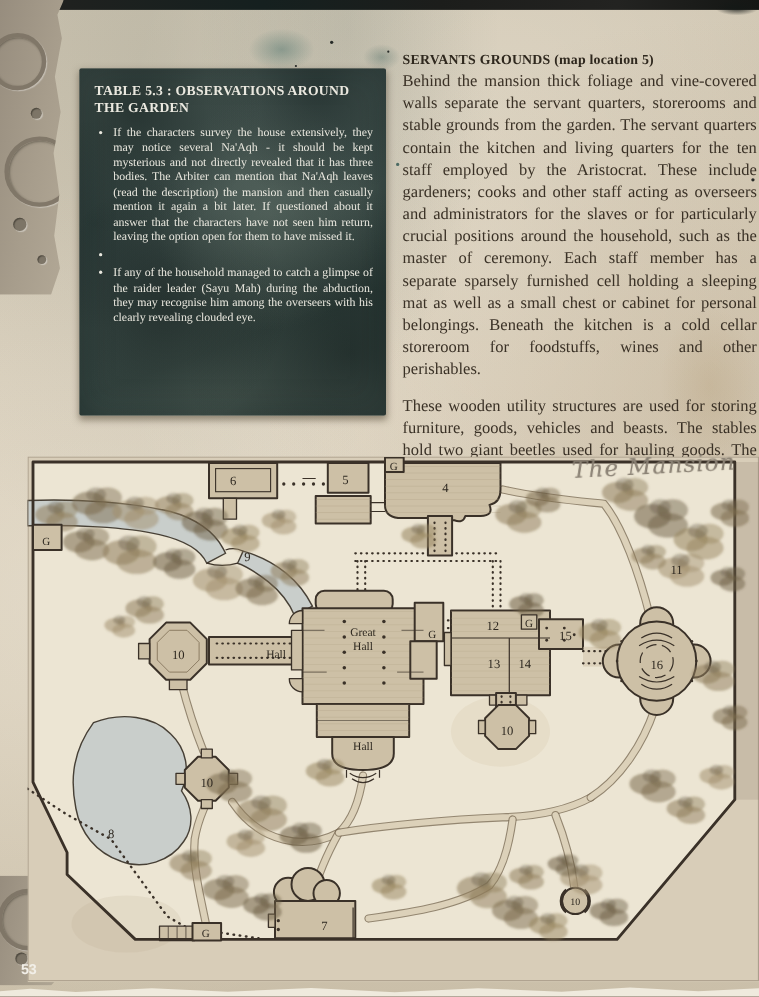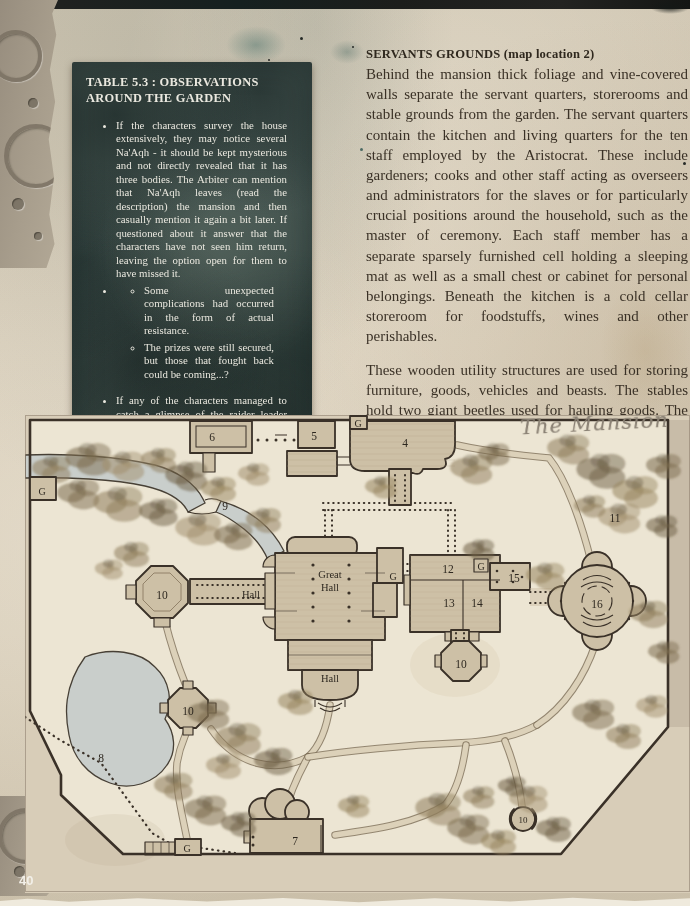--- a/index.html
+++ b/index.html
@@ -25,34 +25,34 @@
   .gear{position:absolute;border-radius:50%;border:4px solid rgba(122,113,99,.85);
     box-shadow:1px 1px 1px rgba(255,255,255,.35), inset 1px 1px 2px rgba(60,55,45,.45);}
   .rivet{position:absolute;border-radius:50%;background:#7d7567;
     box-shadow:1px 1px 1px rgba(255,255,255,.4), inset 1px 1px 1px rgba(50,46,38,.6);}
   .bottom-tear{position:absolute;left:0;right:0;bottom:0;height:11px;background:#efeadd;
     clip-path:polygon(0 100%,100% 100%,100% 30%,92% 55%,83% 25%,74% 60%,63% 30%,52% 65%,41% 28%,30% 60%,20% 30%,10% 62%,4% 35%,0 55%);}
   
   .stain{position:absolute;border-radius:50%;pointer-events:none;}
   .speck{position:absolute;border-radius:50%;background:#262a27;}
   
-  .table-box{position:absolute;left:72px;top:62px;width:240px;min-height:316px;
+  .table-box{position:absolute;left:72px;top:62px;width:279px;min-height:316px;
     box-sizing:border-box;padding:13px 12px 14px 14px;color:#eae8df;border-radius:2px;
     background:
       radial-gradient(circle at 18% 12%, rgba(12,24,23,.55), transparent 32%),
       radial-gradient(circle at 78% 6%, rgba(16,28,28,.5), transparent 28%),
       radial-gradient(circle at 62% 42%, rgba(118,132,120,.30), transparent 42%),
       radial-gradient(circle at 28% 68%, rgba(12,20,20,.45), transparent 38%),
       radial-gradient(circle at 88% 82%, rgba(14,24,23,.5), transparent 42%),
       radial-gradient(circle at 48% 94%, rgba(96,110,99,.28), transparent 38%),
       radial-gradient(circle at 5% 45%, rgba(20,34,33,.45), transparent 30%),
       linear-gradient(160deg,#4d5c57 0%,#41514d 40%,#33433f 72%,#46554f 100%);
     box-shadow:0 3px 7px rgba(68,56,38,.5), inset 0 0 30px rgba(10,20,20,.35);}
   .table-box h2{margin:0 0 9px 0;font-size:12.4px;line-height:1.25;font-weight:bold;letter-spacing:.3px;}
-  .table-box ul{margin:13px;padding-left:17px;font-size:10.8px;line-height:1.25;text-align:justify;}
+  .table-box ul{margin:0;padding-left:17px;font-size:10.8px;line-height:1.25;text-align:justify;}
   .table-box ul ul{padding-left:15px;margin-top:2px;}
   .table-box li{margin-bottom:3px;}
   
   .right-col{position:absolute;left:366px;top:47px;width:322px;color:#3a3126;}
   .section h3{margin:0 0 2px 0;font-size:12.6px;font-weight:bold;color:#2f281e;letter-spacing:.2px;line-height:1.2;}
   .section p{margin:0 0 13px 0;font-size:15px;line-height:1.345;text-align:justify;}
   .section + .section h3{margin-top:2px;}
   
   .mansion-script{position:absolute;left:520px;top:411px;width:170px;z-index:6;
     font-family:"DejaVu Serif",serif;font-style:italic;font-size:21px;color:#8a8174;
@@ -106,32 +106,28 @@
   <div class="speck" style="left:352px;top:46px;width:2px;height:2px;"></div>
   <div class="speck" style="left:268px;top:59px;width:2px;height:2px;"></div>
   <div class="speck" style="left:360px;top:148px;width:3px;height:3px;background:#4c6a63;"></div>
   <div class="speck" style="left:683px;top:162px;width:3px;height:3px;"></div>
 
   <div class="table-box">
     <h2>TABLE 5.3 : OBSERVATIONS AROUND THE GARDEN</h2>
     <ul>
       <li>If the characters survey the house extensively, they may notice several Na'Aqh - it should be kept mysterious and not directly revealed that it has three bodies. The Arbiter can mention that Na'Aqh leaves (read the description) the mansion and then casually mention it again a bit later. If questioned about it answer that the characters have not seen him return, leaving the option open for them to have missed it.</li>
       <li>
-        <ul>
-          <li>Some unexpected complications had occurred in the form of actual resistance.</li>
-          <li>The prizes were still secured, but those that fought back could be coming...?</li>
-        </ul>
       </li>
-      <li>If any of the characters managed to catch a glimpse of the raider leader (Sayu Mah) during the abduction, they may recognise him among the overseers with his clearly revealing clouded eye.</li>
+      <li>If any of the household managed to catch a glimpse of the raider leader (Sayu Mah) during the abduction, they may recognise him among the overseers with his clearly revealing clouded eye.</li>
     </ul>
   </div>
 
   <div class="right-col">
     <div class="section">
-      <h3>SERVANTS GROUNDS (map location 2)</h3>
+      <h3>SERVANTS GROUNDS (map location 5)</h3>
       <p>Behind the mansion thick foliage and vine-covered walls separate the servant quarters, storerooms and stable grounds from the garden. The servant quarters contain the kitchen and living quarters for the ten staff employed by the Aristocrat. These include gardeners; cooks and other staff acting as overseers and administrators for the slaves or for particularly crucial positions around the household, such as the master of ceremony. Each staff member has a separate sparsely furnished cell holding a sleeping mat as well as a small chest or cabinet for personal belongings. Beneath the kitchen is a cold cellar storeroom for foodstuffs, wines and other perishables.</p>
     </div>
     <div class="section">
       <p>These wooden utility structures are used for storing furniture, goods, vehicles and beasts. The stables hold two giant beetles used for hauling goods. The Aristocrat travels exclusively in her palanquin carried by eight slaves, requiring no other beasts of burden. The lavishly decorated palanquin can be found locked in a room in the wagon house alongside a couple of trolleys and handcarts used for gardening and other mundane tasks. The stockroom mostly holds hay and animal fodder as well as equipment used for the gardens and general maintenance of the mansion.</p>
     </div>
   </div>
 
   <div class="mansion-script">The Mansion</div>
 
   <svg class="map" width="665" height="478" viewBox="0 0 665 478" xmlns="http://www.w3.org/2000/svg">
@@ -406,14 +402,14 @@
     <text class="lbl" x="572" y="193">16</text>
     <text class="lbl" x="436" y="253">10</text>
     <text class="lbl lblh" x="305" y="267">Hall</text>
     <text class="lbl" x="163" y="300">10</text>
     <text class="lbl" x="76" y="347">8</text>
     <text class="lbl" x="270" y="430">7</text>
     <text class="lbl lblg" x="162" y="437">G</text>
     <text class="lbl lblp" x="498" y="408">10</text>
   </svg>
 
-  <div class="page-num">40</div>
+  <div class="page-num">53</div>
 </div>
 
 </body></html>

